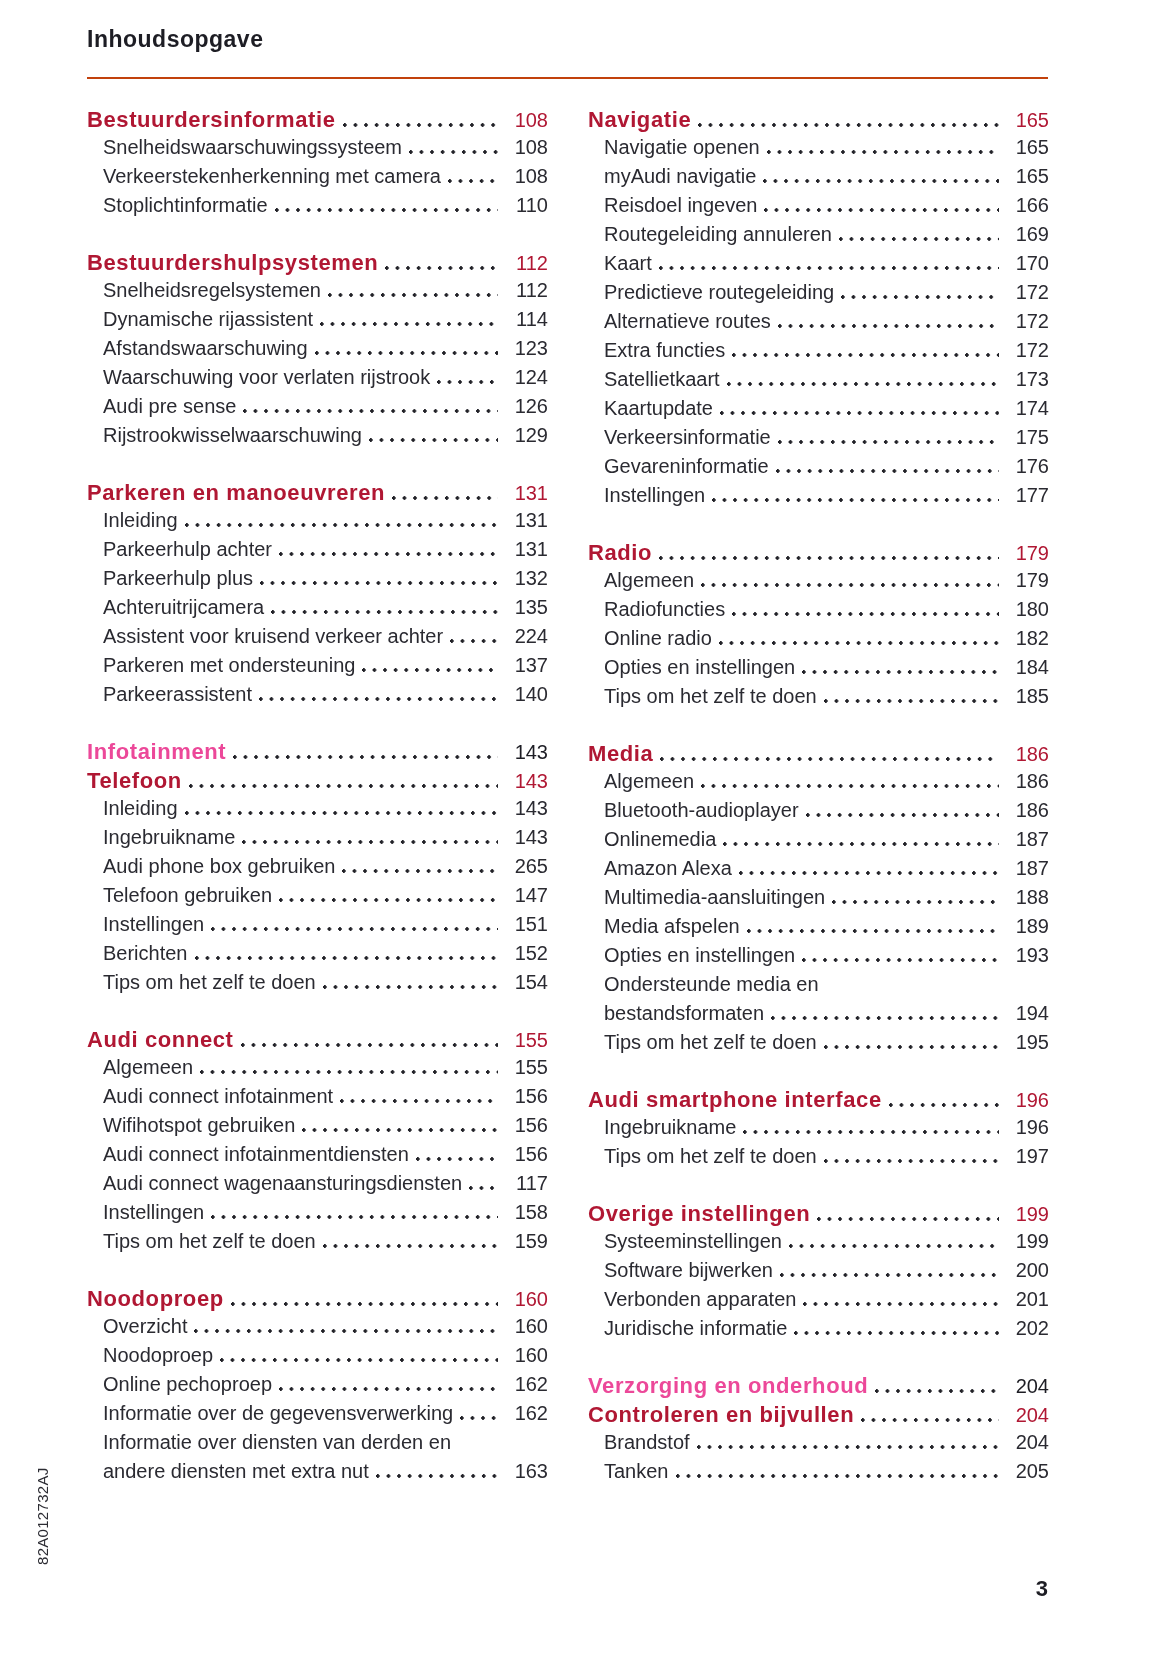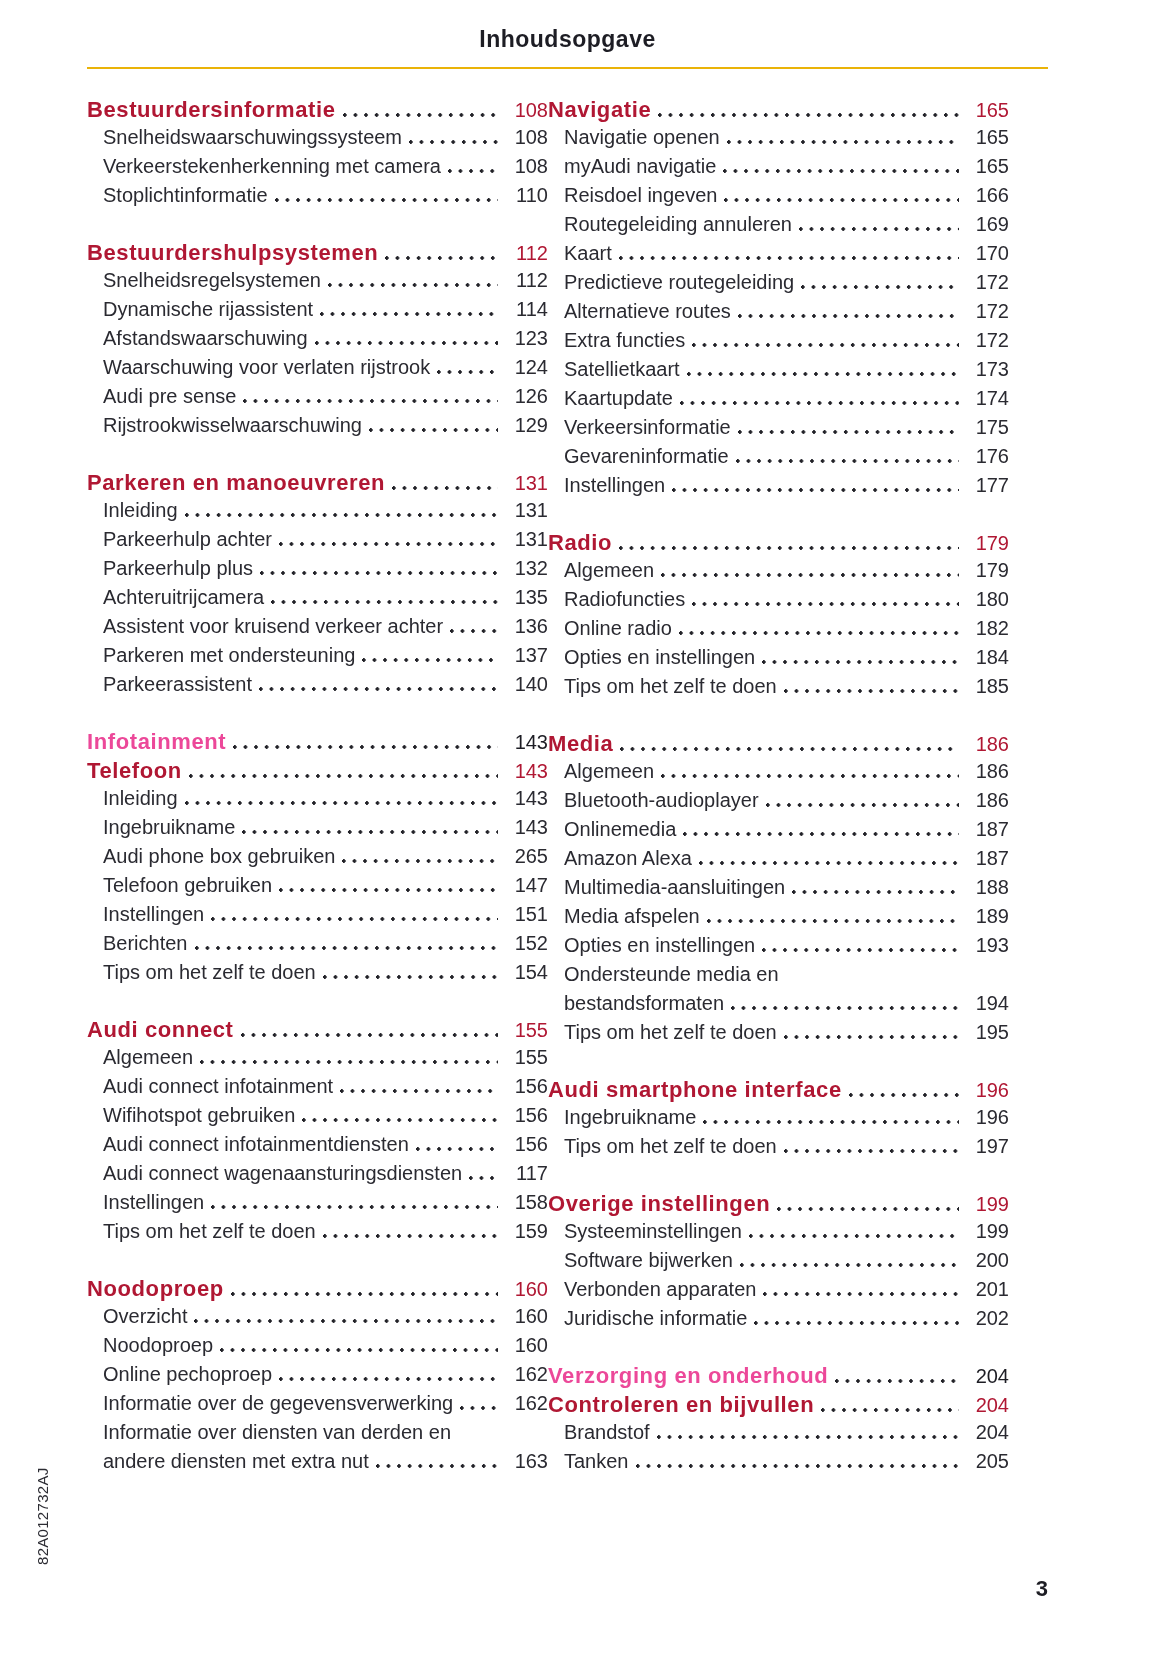--- a/index.html
+++ b/index.html
@@ -3,23 +3,23 @@
 <meta charset="utf-8">
 <style>
   html,body{margin:0;padding:0;}
   body{
     width:1165px;height:1653px;position:relative;
     background:#ffffff;color:#26262e;
     font-family:"Liberation Sans", sans-serif;
     overflow:hidden;
   }
   .content{position:absolute;left:87px;top:26px;width:961px;}
-  header.toc-header{border-bottom:2px solid #eab308;padding-bottom:14px;text-align:center;}
+  header.toc-header{border-bottom:2px solid #c2410c;padding-bottom:24px;text-align:left;}
   .hdr-title{font-size:23px;font-weight:700;letter-spacing:0.5px;color:#1d1d24;margin:0;display:inline-block;}
-  .columns{display:flex;margin-top:28px;}
+  .columns{display:flex;gap:40px;margin-top:28px;}
   .col{width:461px;flex:none;}
   .toc-section{margin-top:27px;}
   .toc-section.attached{margin-top:0;}
   .row{display:flex;align-items:baseline;height:29px;}
   .row .label{white-space:nowrap;flex:none;font-size:20px;color:#2a2a31;}
   .row.item .label{padding-left:16px;}
   .row.head .label{font-size:22px;font-weight:700;letter-spacing:0.6px;padding-left:0;}
   .label.red{color:#b01733;}
   .label.dark{color:#ec4899;}
   .pg{flex:none;min-width:42px;text-align:right;font-size:20px;color:#2a2a31;}
@@ -129,21 +129,21 @@
             <span class="pg">132</span>
           </div>
           <div class="row item">
             <span class="label">Achteruitrijcamera</span>
             <span class="leader"></span>
             <span class="pg">135</span>
           </div>
           <div class="row item">
             <span class="label">Assistent voor kruisend verkeer achter</span>
             <span class="leader"></span>
-            <span class="pg">136</span>
+            <span class="pg">224</span>
           </div>
           <div class="row item">
             <span class="label">Parkeren met ondersteuning</span>
             <span class="leader"></span>
             <span class="pg">137</span>
           </div>
           <div class="row item">
             <span class="label">Parkeerassistent</span>
             <span class="leader"></span>
             <span class="pg">140</span>

